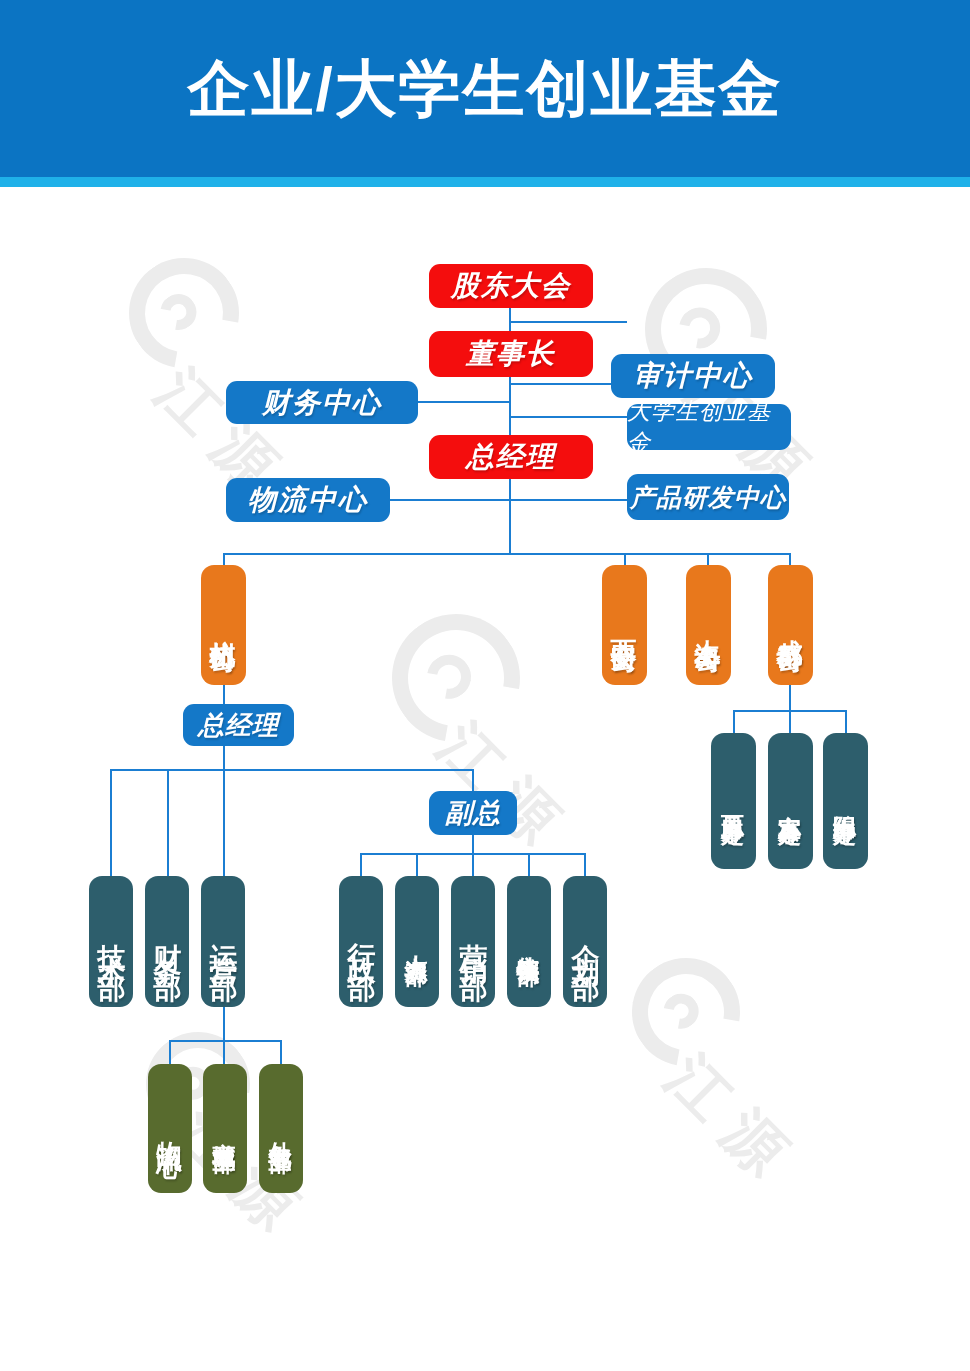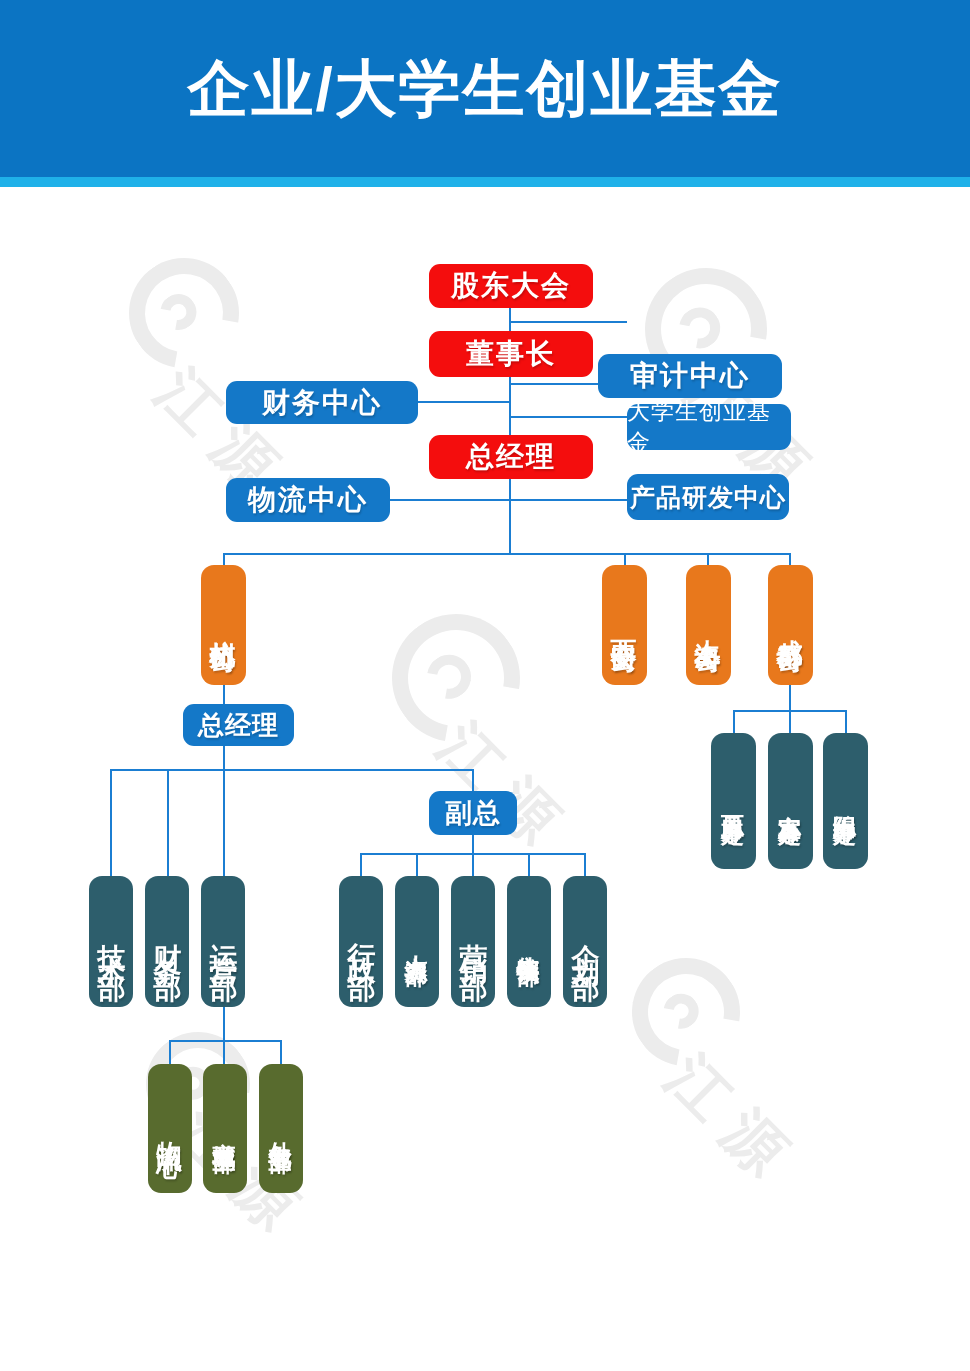--- a/index.html
+++ b/index.html
@@ -18,21 +18,21 @@
            border:10px solid #ececec;border-left-color:transparent;border-radius:50%;}
   .wm-text{color:#ececec;font-size:60px;font-weight:bold;letter-spacing:18px;white-space:nowrap;
            transform:rotate(45deg);transform-origin:left top;}
   
   .hl,.vl{position:absolute;background:#1b7ed2;z-index:1;}
   .hl{height:2px;}
   .vl{width:2px;}
   
   .hbox{position:absolute;border-radius:11px;color:#fff;display:flex;align-items:center;
         justify-content:center;font-weight:bold;font-size:28px;letter-spacing:2px;z-index:2;
-        text-shadow:1px 2px 2px rgba(0,0,0,.18);}
+        text-shadow:1px 2px 2px rgba(0,0,0,.18);font-style:italic;}
   .vbox{position:absolute;border-radius:13px;color:#fff;display:flex;align-items:center;
         justify-content:center;writing-mode:vertical-rl;text-orientation:upright;font-weight:bold;
         z-index:2;text-shadow:1px 2px 2px rgba(0,0,0,.18);}
   .red{background:#f40d0d;}
   .blue{background:#1478c8;}
   .orange{background:#e8781c;}
   .teal{background:#2d5e6c;}
   .green{background:#586b2e;}
   .fund{font-size:23px;font-weight:normal;letter-spacing:1px;text-shadow:none;}
   .rd{font-size:25px;letter-spacing:1px;}
@@ -114,21 +114,21 @@
   <div class="vl" style="left:280px;top:1040px;height:24px;"></div>
 
   <div class="vl" style="left:789px;top:685px;height:25px;"></div>
   <div class="hl" style="left:733px;top:710px;width:112px;"></div>
   <div class="vl" style="left:733px;top:710px;height:23px;"></div>
   <div class="vl" style="left:789px;top:710px;height:23px;"></div>
   <div class="vl" style="left:845px;top:710px;height:23px;"></div>
 
   <div class="hbox red" style="left:429px;top:264px;width:164px;height:44px;">股东大会</div>
   <div class="hbox red" style="left:429px;top:331px;width:164px;height:46px;">董事长</div>
-  <div class="hbox blue" style="left:598px;top:354px;width:184px;height:44px;">审计中心</div>
+  <div class="hbox blue" style="left:611px;top:354px;width:164px;height:44px;">审计中心</div>
   <div class="hbox blue" style="left:226px;top:381px;width:192px;height:43px;">财务中心</div>
   <div class="hbox blue fund" style="left:627px;top:404px;width:164px;height:46px;">大学生创业基金</div>
   <div class="hbox red" style="left:429px;top:435px;width:164px;height:44px;">总经理</div>
   <div class="hbox blue" style="left:226px;top:478px;width:164px;height:44px;">物流中心</div>
   <div class="hbox blue rd" style="left:627px;top:474px;width:162px;height:46px;">产品研发中心</div>
 
   <div class="vbox orange v4c" style="left:201px;top:565px;width:45px;height:120px;">杭州公司</div>
   <div class="vbox orange v4c" style="left:602px;top:565px;width:45px;height:120px;">西安公司</div>
   <div class="vbox orange v4c" style="left:686px;top:565px;width:45px;height:120px;">上海公司</div>
   <div class="vbox orange v4c" style="left:768px;top:565px;width:45px;height:120px;">成都公司</div>

